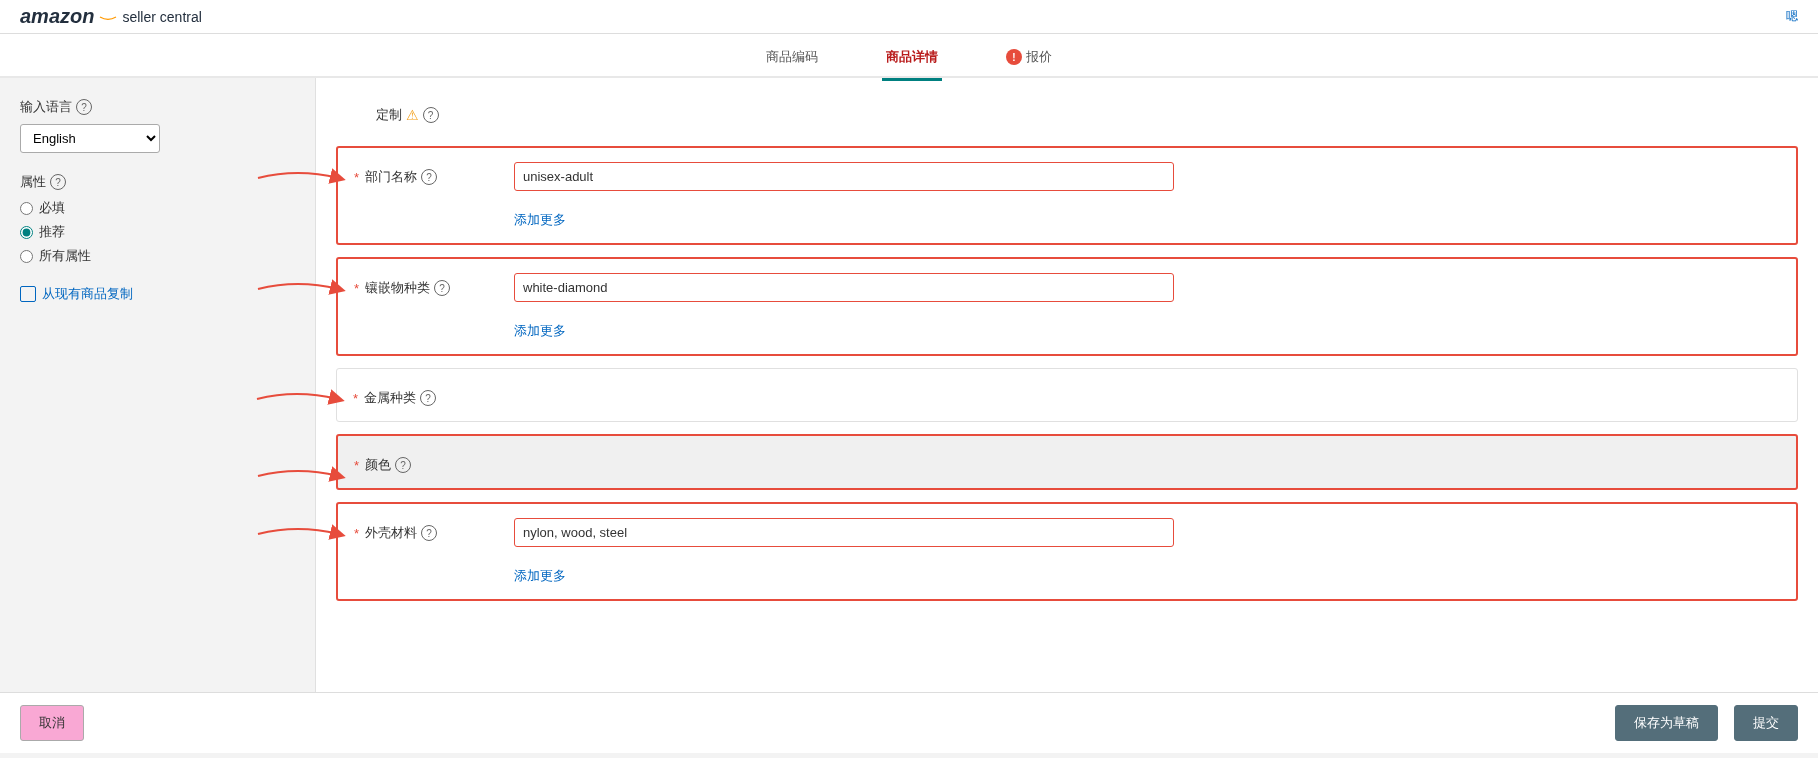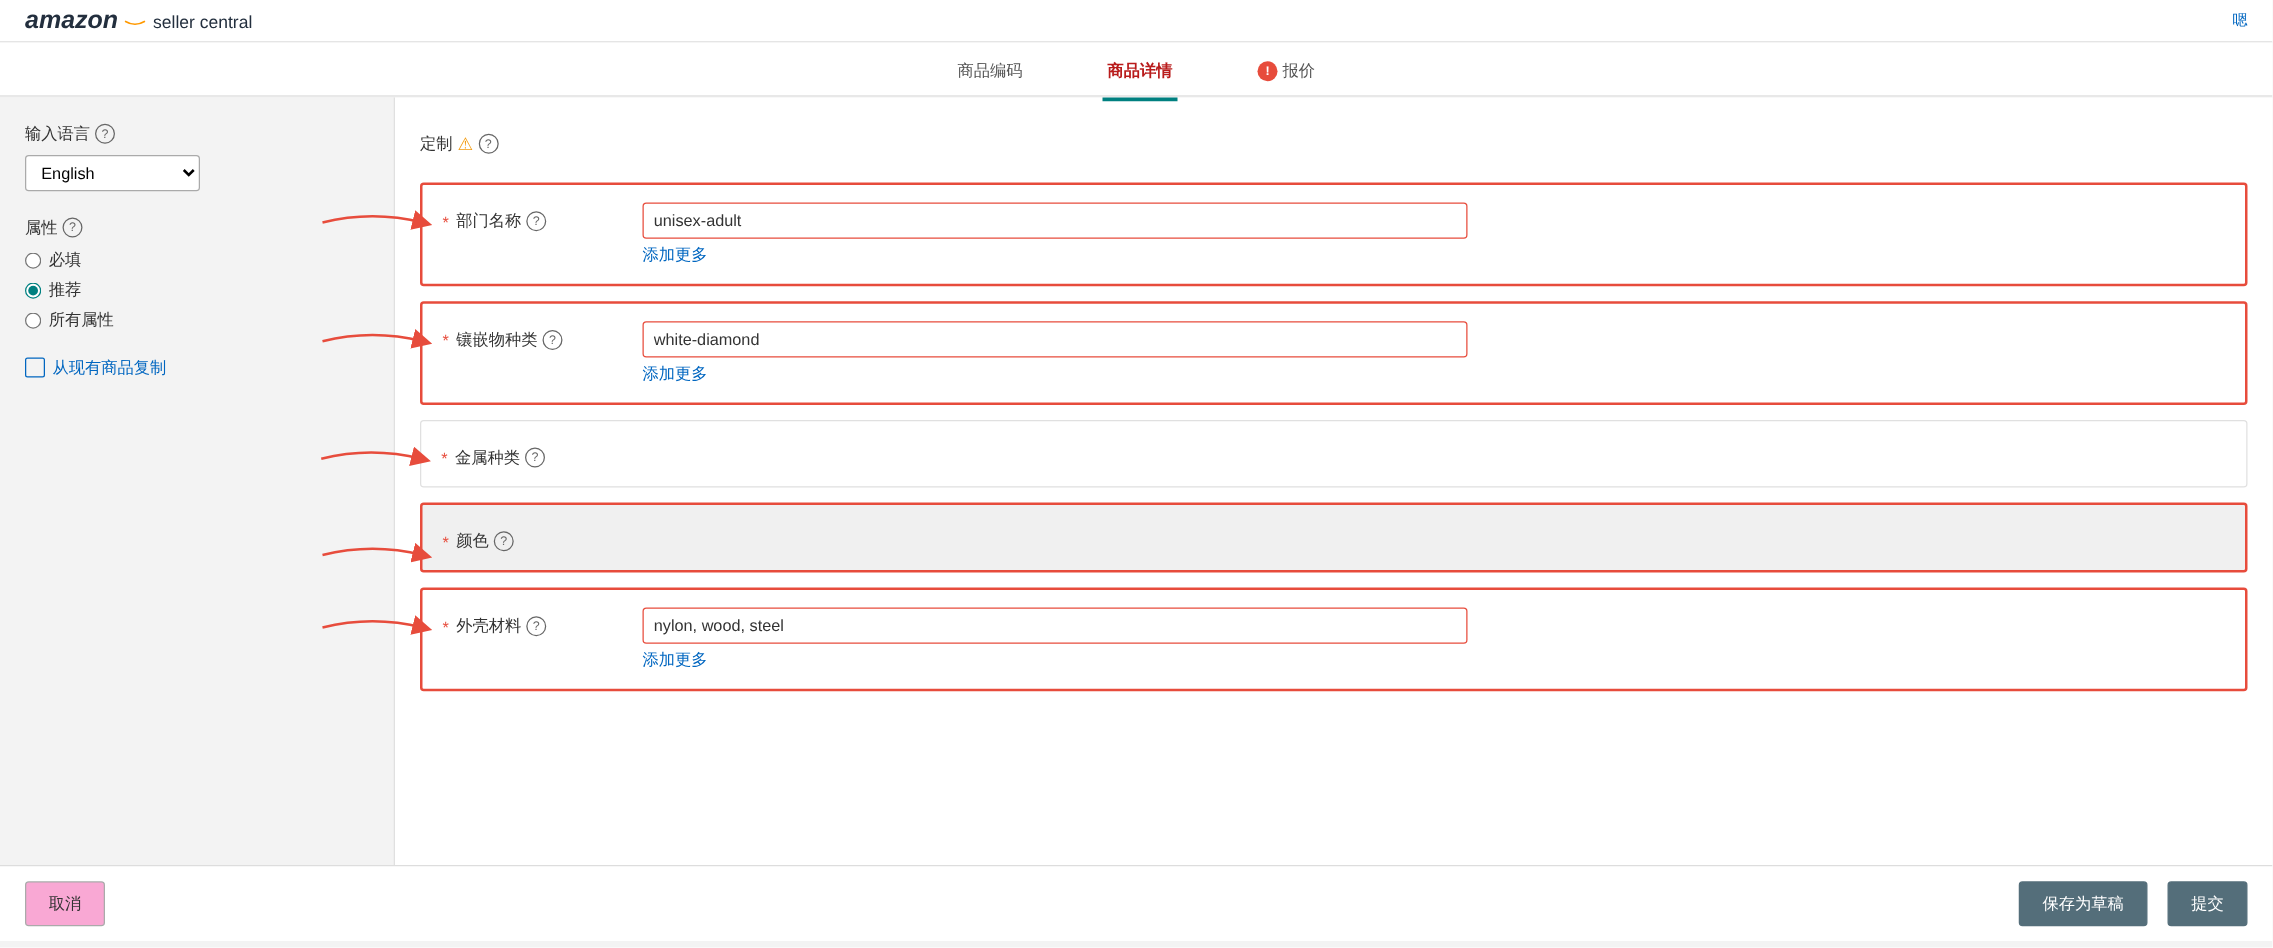--- a/index.html
+++ b/index.html
@@ -237,21 +237,21 @@
       height: 70px;
       resize: vertical;
     }
     .field-input.red-border {
       border-color: #e74c3c;
     }
     .add-more-link {
       color: #0066c0;
       font-size: 13px;
       cursor: pointer;
-      margin-top: 4px;
+      margin-top: 20px;
       display: block;
     }
 
     
     .gray-bg {
       background: #f0f0f0;
     }
 
     
     .footer {
@@ -355,21 +355,21 @@
     </div>
 
     <div class="copy-link">
       <span class="copy-icon"></span>
       <span>从现有商品复制</span>
     </div>
   </div>
 
   <div class="content">
 
-    <div style="display:flex; align-items:flex-end; margin-bottom:12px; padding:10px 0 10px 0;">
+    <div style="display:flex; align-items:flex-end; margin-bottom:12px; padding:10px 0 10px 0;margin-left:40px;">
       <div style="min-width:160px; display:flex; align-items:center; gap:4px; font-size:13px; color:#333; padding-top:2px;">
         <span>定制</span>
         <span style="color:#f39c12; font-size:14px;">⚠</span>
         <span class="help-icon">?</span>
       </div>
     </div>
 
     <div class="form-section highlighted" style="position:relative;">
 
       <svg style="position:absolute; left:-90px; top:10px; width:100px; height:40px; overflow:visible;">

